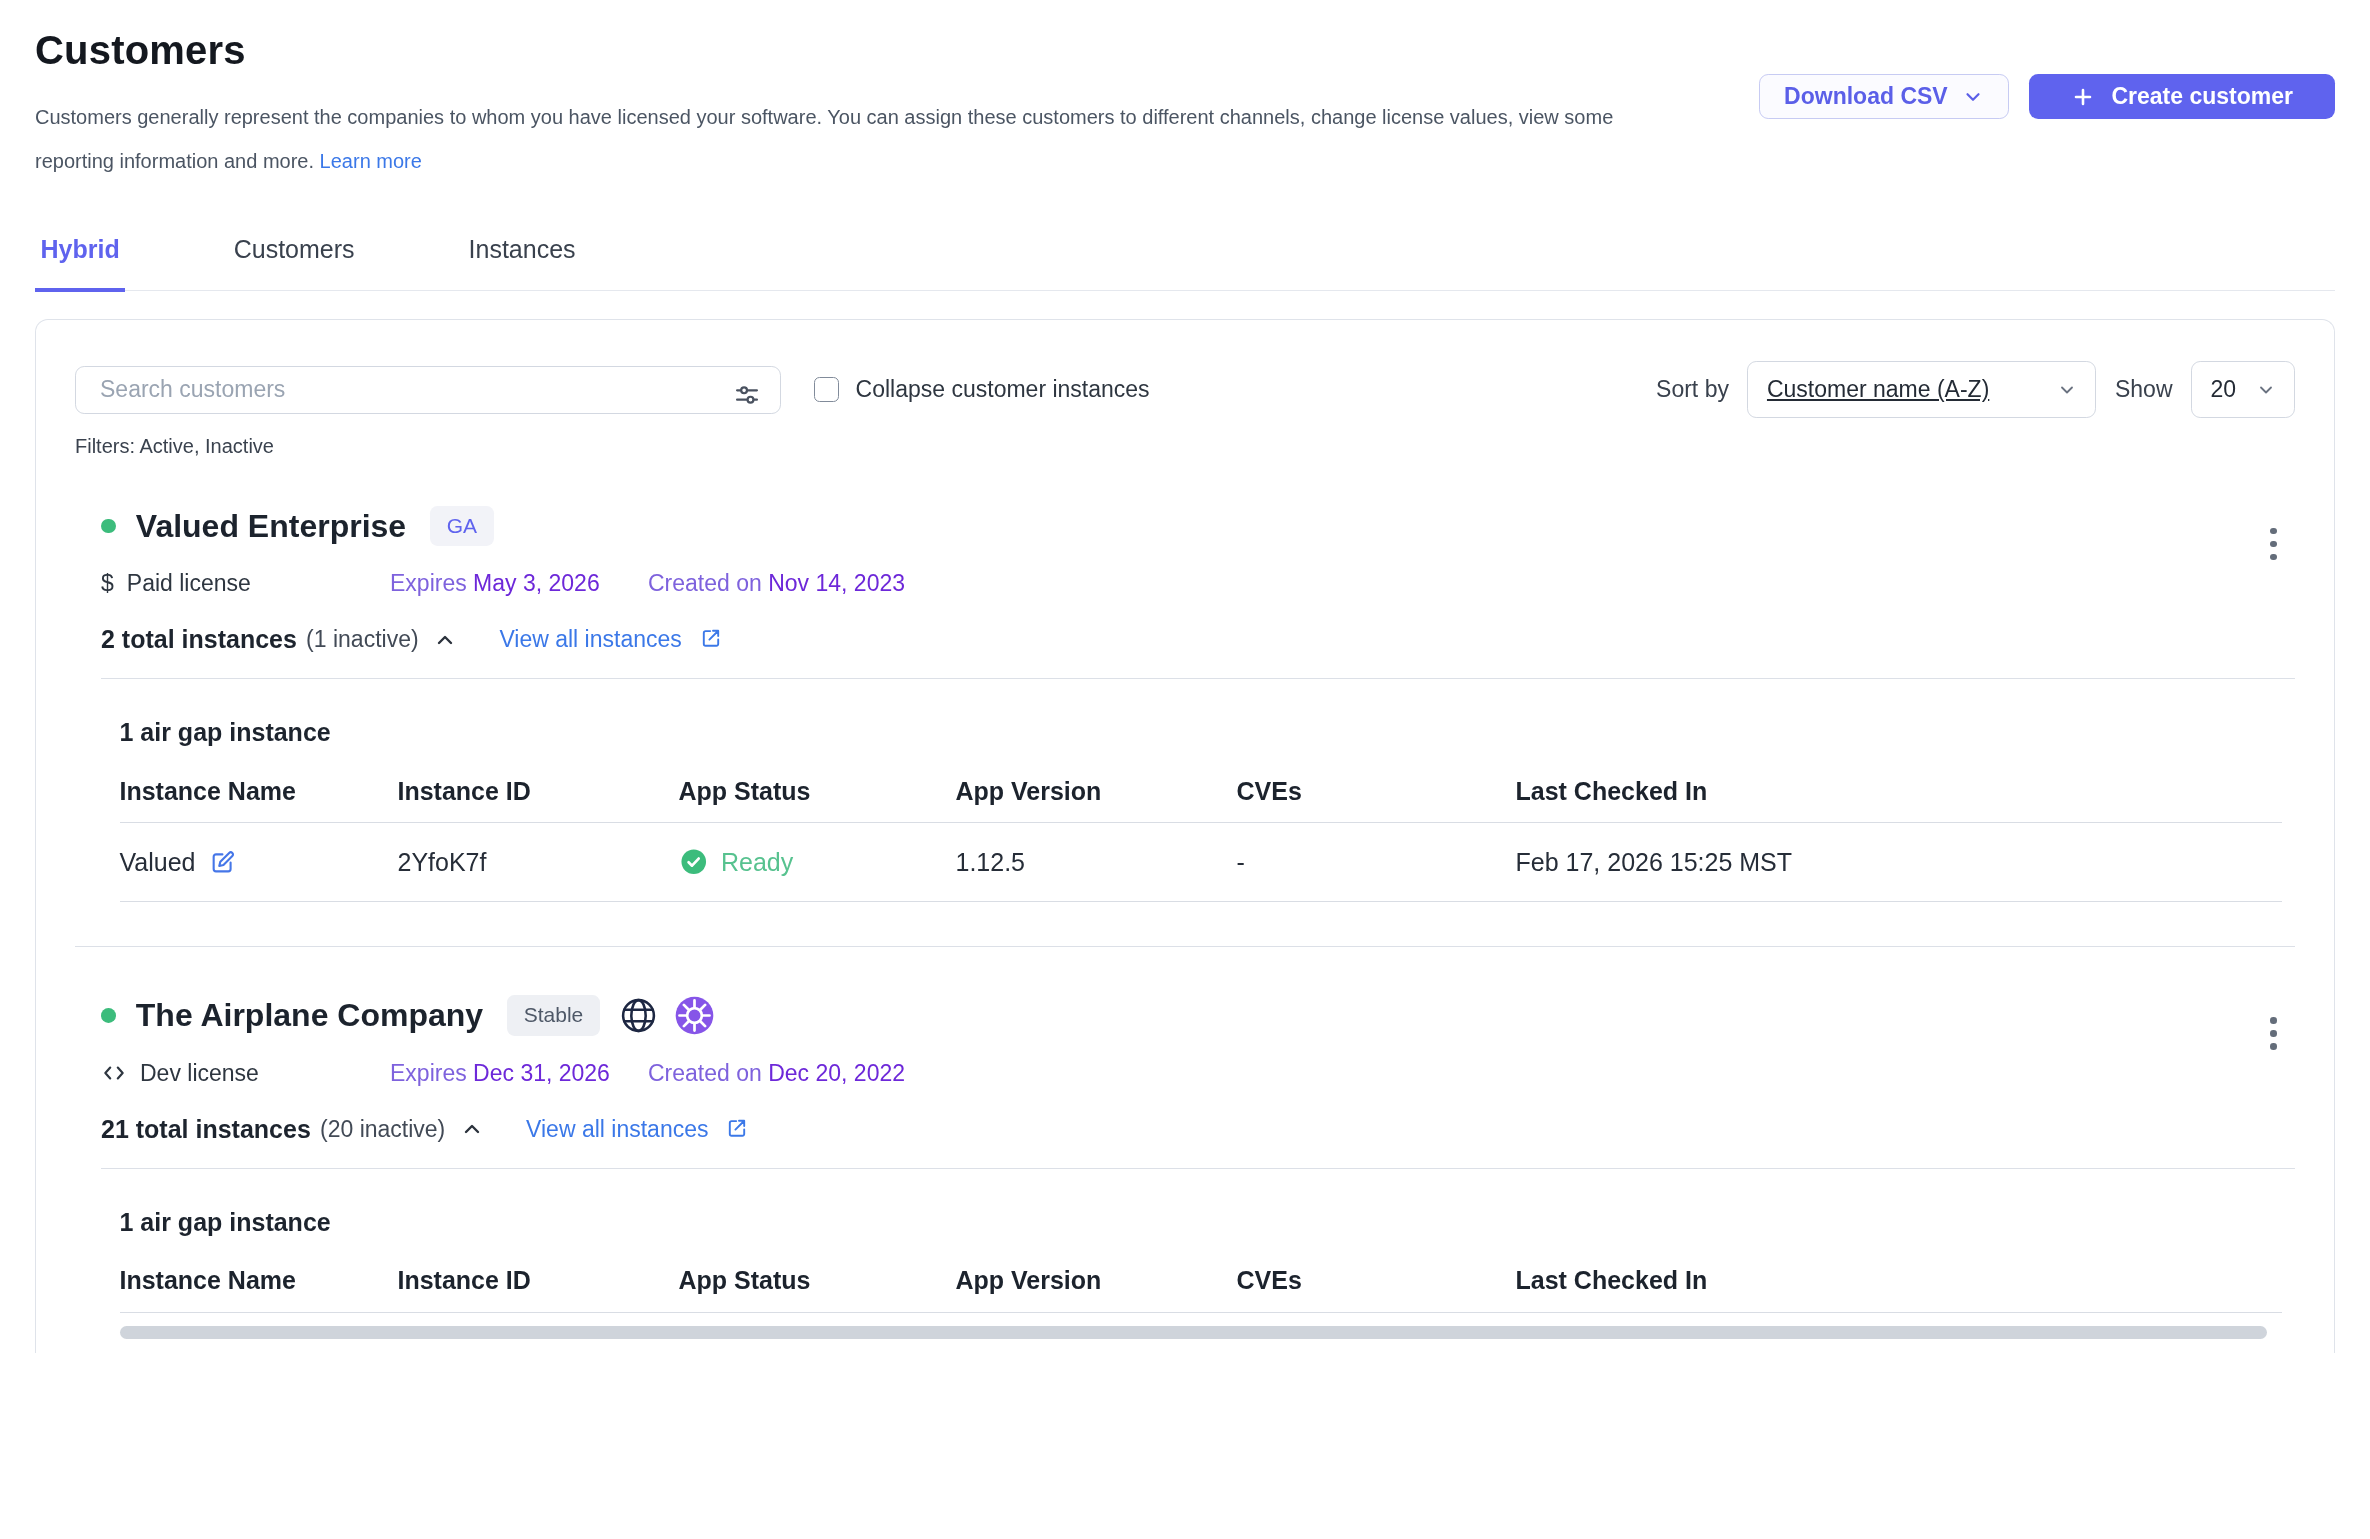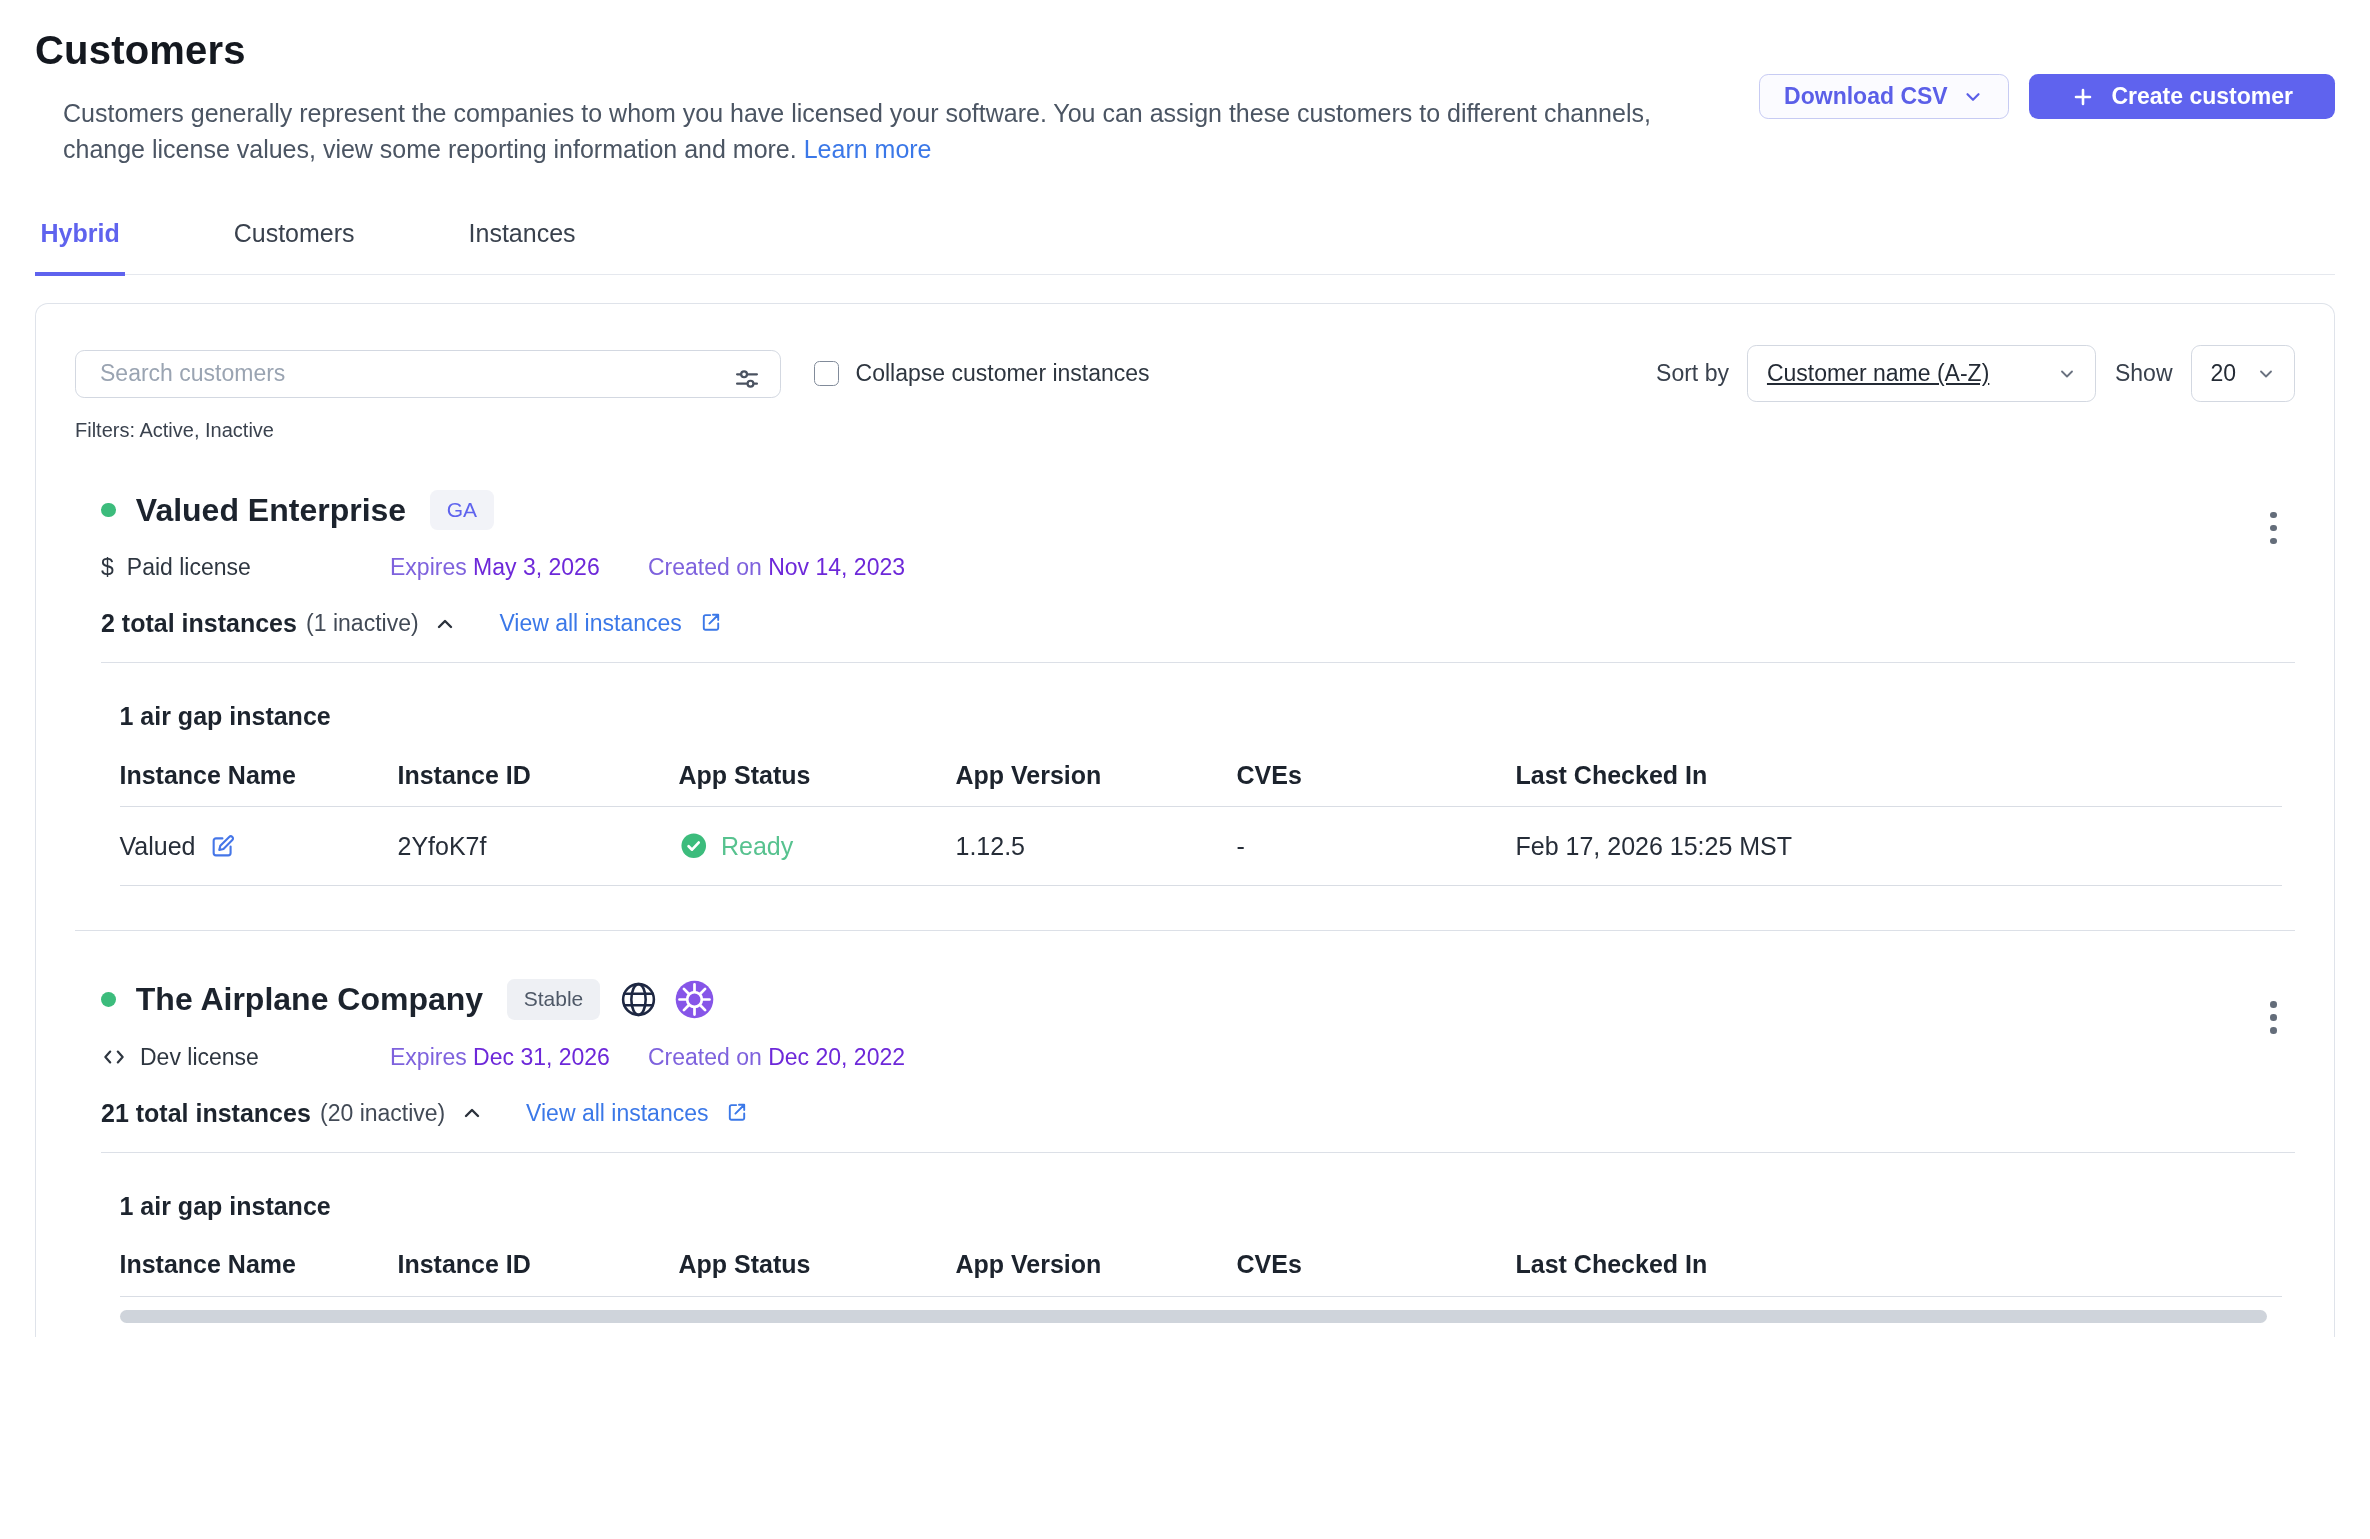--- a/index.html
+++ b/index.html
@@ -3,21 +3,21 @@
 <meta charset="utf-8">
 <style>
   * { box-sizing: border-box; margin: 0; padding: 0; }
   html,body { width:2370px; height:1539px; overflow:hidden; background:#fff;
               font-family:"Liberation Sans", sans-serif; color:#1d242e; }
   .page { padding:28px 35px 0; }
 
   
   .header-row { display:flex; justify-content:space-between; align-items:flex-start; }
   .page-title { font-size:40px; font-weight:700; color:#14181f; letter-spacing:0.2px; }
-  .desc { margin-top:22px; max-width:1652px; font-size:25px; line-height:36px; color:#4b5563;margin-left:28px; }
+  .desc { margin-top:22px; max-width:1652px; font-size:20px; line-height:44px; color:#4b5563; }
   .desc a { color:#3b78e8; text-decoration:none; cursor:pointer; }
   .header-actions { display:flex; gap:20px; margin-top:46px; }
   .btn { display:flex; align-items:center; gap:14.8px; height:45px; border-radius:9.2px;
          font-size:23px; font-weight:700; cursor:pointer; border:none; background:none;
          font-family:"Liberation Sans", sans-serif; white-space:nowrap; }
   .btn-outline { border:1.8px solid #c7cbf3; background:#fbfbff; color:#5b5fe8; padding:0 24px; }
   .btn-primary { background:#5f63ee; color:#fff; padding:0 42px;gap:16px; }
 
   
   .banner { margin-top:54px; height:123px; display:flex; align-items:center;

